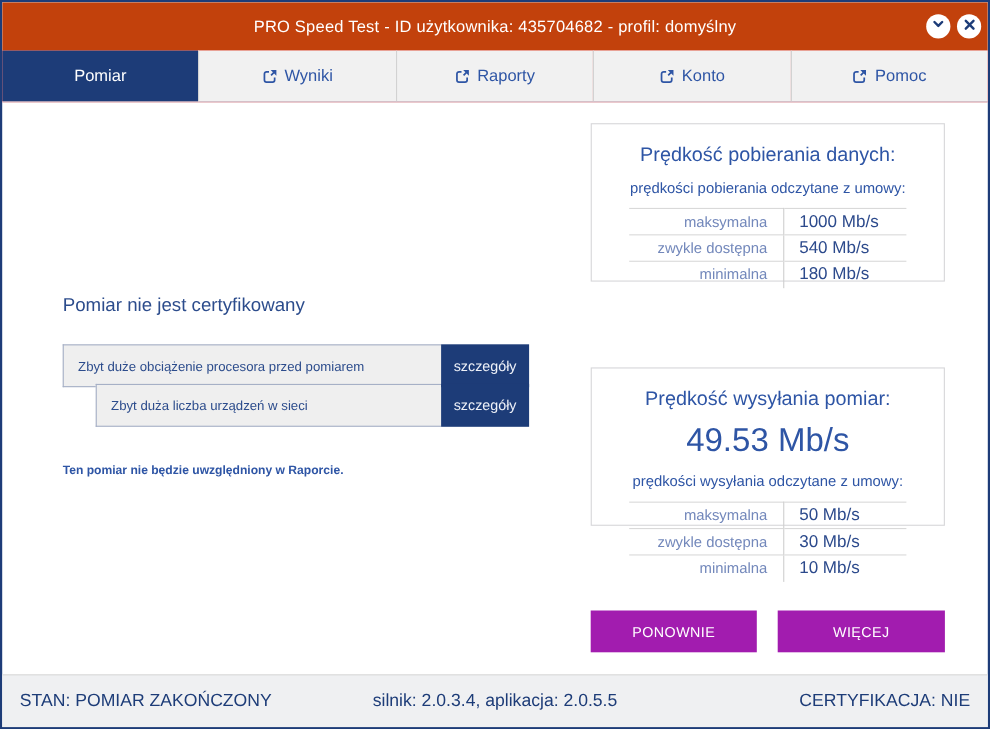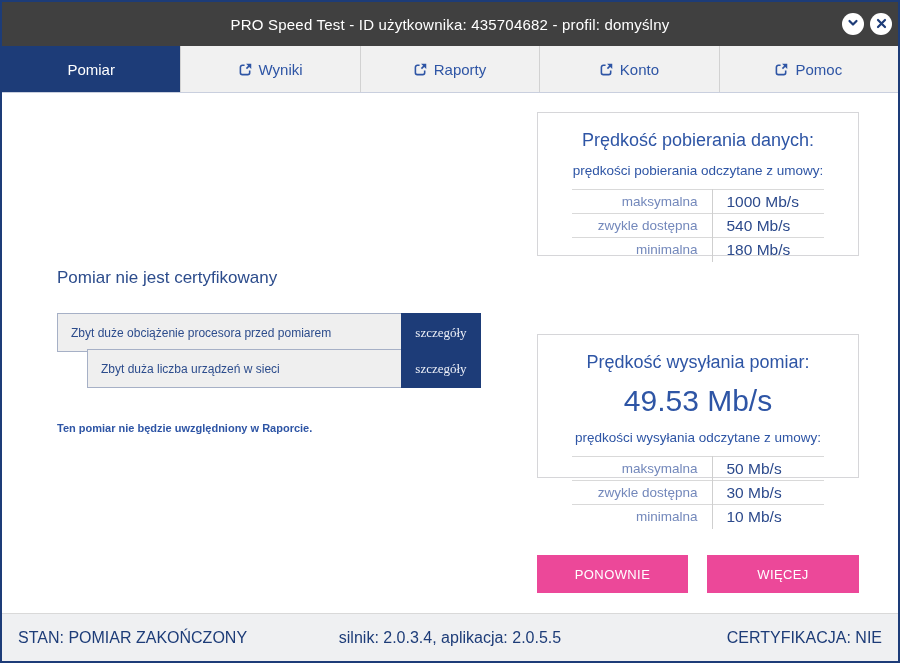--- a/index.html
+++ b/index.html
@@ -5,21 +5,21 @@
   * { box-sizing: border-box; }
   html,body { margin:0; padding:0; background:#ffffff; }
   body { width:900px; height:663px; font-family:"Liberation Sans","DejaVu Sans",sans-serif; }
   .window {
     position:relative; width:900px; height:663px;
     border:2px solid #1d3c78; background:#ffffff; overflow:hidden;
   }
   
   .titlebar {
     position:absolute; top:0; left:0; right:0; height:44px;
-    background:#404040; display:flex; align-items:center; justify-content:center;
+    background:#c2410c; display:flex; align-items:center; justify-content:center;
   }
   .titlebar .title { color:#ffffff; font-size:15px; letter-spacing:.2px; }
   .win-controls { position:absolute; right:6px; top:11px; display:flex; gap:6px; }
   .circle-btn {
     width:22px; height:22px; border-radius:50%; background:#ffffff;
     display:flex; align-items:center; justify-content:center; cursor:pointer;
   }
   
   .tabbar {
     position:absolute; top:44px; left:0; right:0; height:47px;
@@ -44,21 +44,21 @@
   .warn-row.r1 { top:311px; }
   .warn-row.r2 { top:347px;padding-left:30px; }
   .warn-text {
     flex:1; background:#efefef; border:1px solid #a6b0c6; border-right:none;
     display:flex; align-items:center; padding-left:13px;
     color:#2c4c8c; font-size:12px;
   }
   .warn-btn {
     width:80px; background:#1d3c78; color:#eef1f8; font-size:13px;
     display:flex; align-items:center; justify-content:center;
-    border:none; cursor:pointer; font-family:Liberation Serif, serif;
+    border:none; cursor:pointer; font-family:Liberation Sans, sans-serif;
   }
   .report-note {
     position:absolute; left:55px; top:420px;
     color:#2e55a5; font-size:11px; font-weight:600;
   }
   
   .panel {
     position:absolute; left:535px; width:322px; height:144px;
     background:#ffffff; border:1px solid #d6d6d9; text-align:center;
   }
@@ -73,21 +73,21 @@
   .ct-label {
     width:140px; text-align:right; padding-right:14px !important;
     color:#7388bb; font-size:13.5px; border-right:1px solid #cfcfcf;
   }
   .ct-value {
     width:112px; text-align:left; padding-left:14px !important;
     color:#2c4a8c; font-size:15.5px;
   }
   
   .action-btn {
-    position:absolute; top:553px; height:38px; background:#ec4899; color:#ffffff;
+    position:absolute; top:553px; height:38px; background:#a21caf; color:#ffffff;
     border:none; font-size:13px; letter-spacing:.4px; cursor:pointer; font-family:inherit;
   }
   .action-btn.again { left:535px; width:151px; }
   .action-btn.more  { left:705px; width:152px; }
   
   .footer {
     position:absolute; left:0; right:0; bottom:0; height:48px;
     background:#eff0f2; border-top:1px solid #d9d9d9;
     display:flex; align-items:center; color:#1d3c78; font-size:16px;
   }

